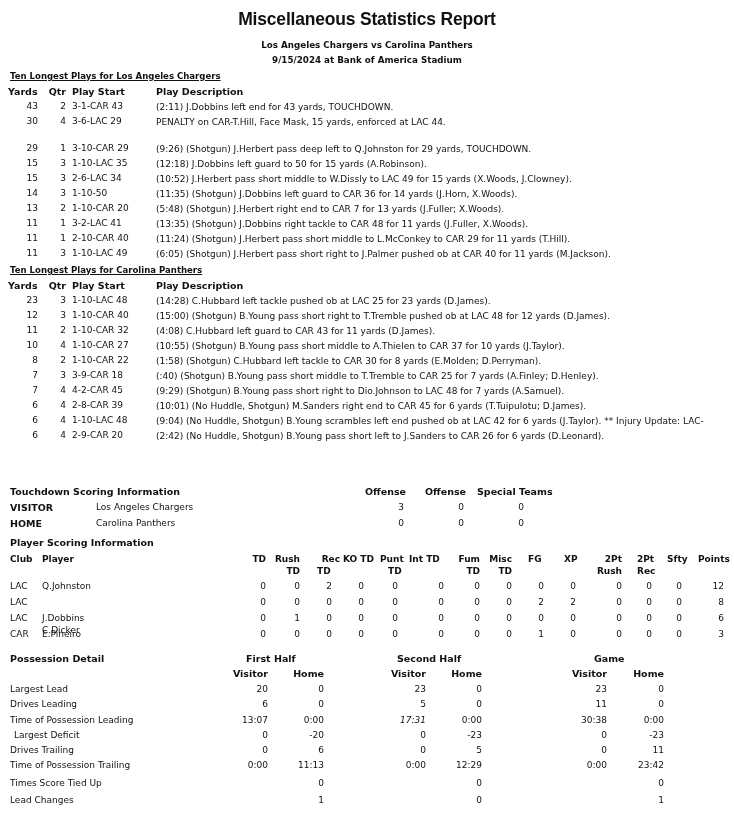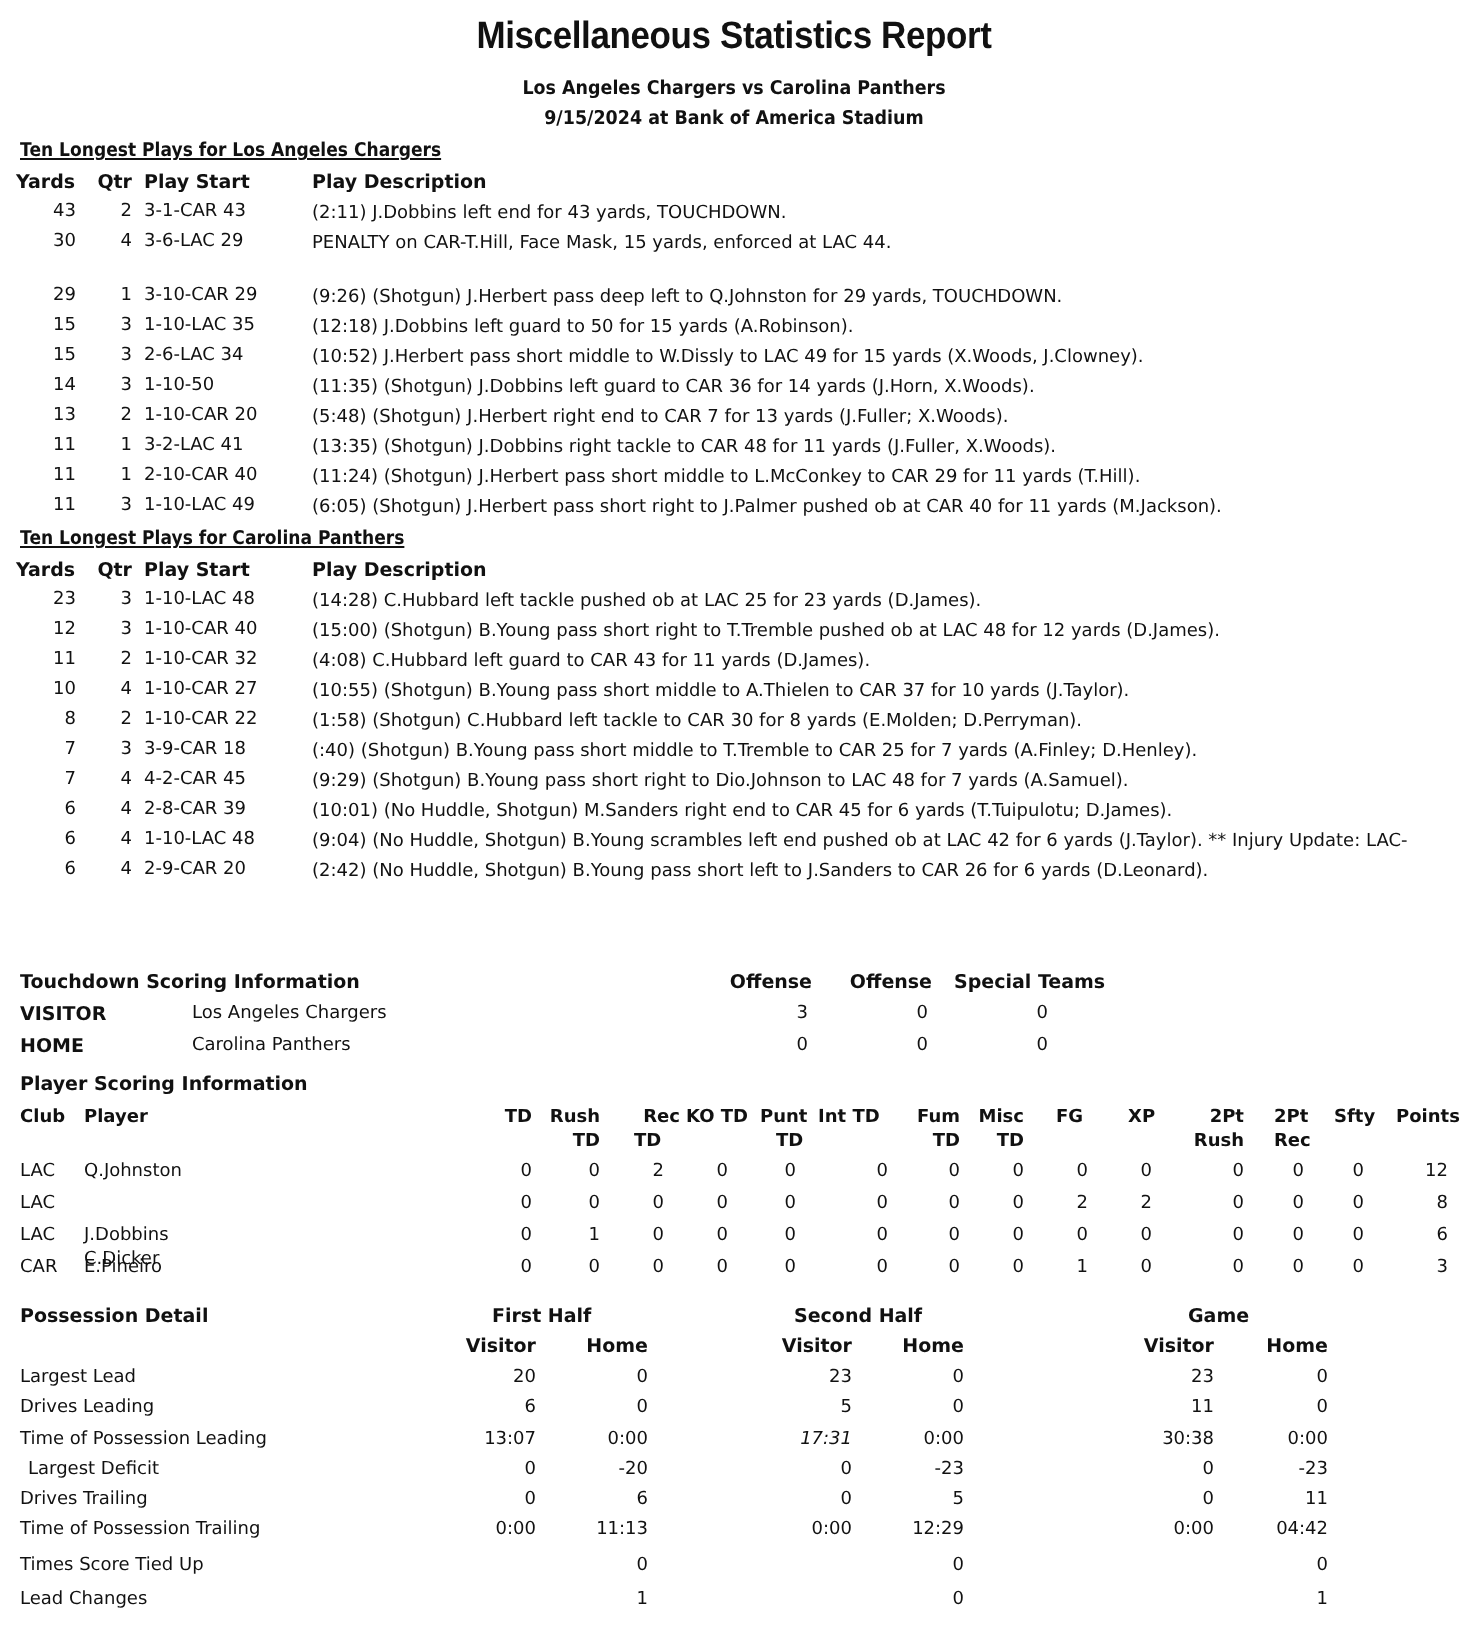--- a/index.html
+++ b/index.html
@@ -418,21 +418,21 @@
         <span style="left:549px;width:48px;text-align:right;">0</span>
         <span style="left:614px;width:40px;text-align:right;">11</span>
       </div>
       <div class="pd-row" style="top:760px;">
         <span style="left:0;">Time of Possession Trailing</span>
         <span style="left:210px;width:48px;text-align:right;">0:00</span>
         <span style="left:274px;width:40px;text-align:right;">11:13</span>
         <span style="left:368px;width:48px;text-align:right;">0:00</span>
         <span style="left:432px;width:40px;text-align:right;">12:29</span>
         <span style="left:549px;width:48px;text-align:right;">0:00</span>
-        <span style="left:614px;width:40px;text-align:right;">04:42</span>
+        <span style="left:614px;width:40px;text-align:right;">23:42</span>
       </div>
       <div class="pd-row" style="top:778px;">
         <span style="left:0;">Times Score Tied Up</span>
         <span style="left:210px;width:48px;text-align:right;"></span>
         <span style="left:274px;width:40px;text-align:right;">0</span>
         <span style="left:368px;width:48px;text-align:right;"></span>
         <span style="left:432px;width:40px;text-align:right;">0</span>
         <span style="left:549px;width:48px;text-align:right;"></span>
         <span style="left:614px;width:40px;text-align:right;">0</span>
       </div>

